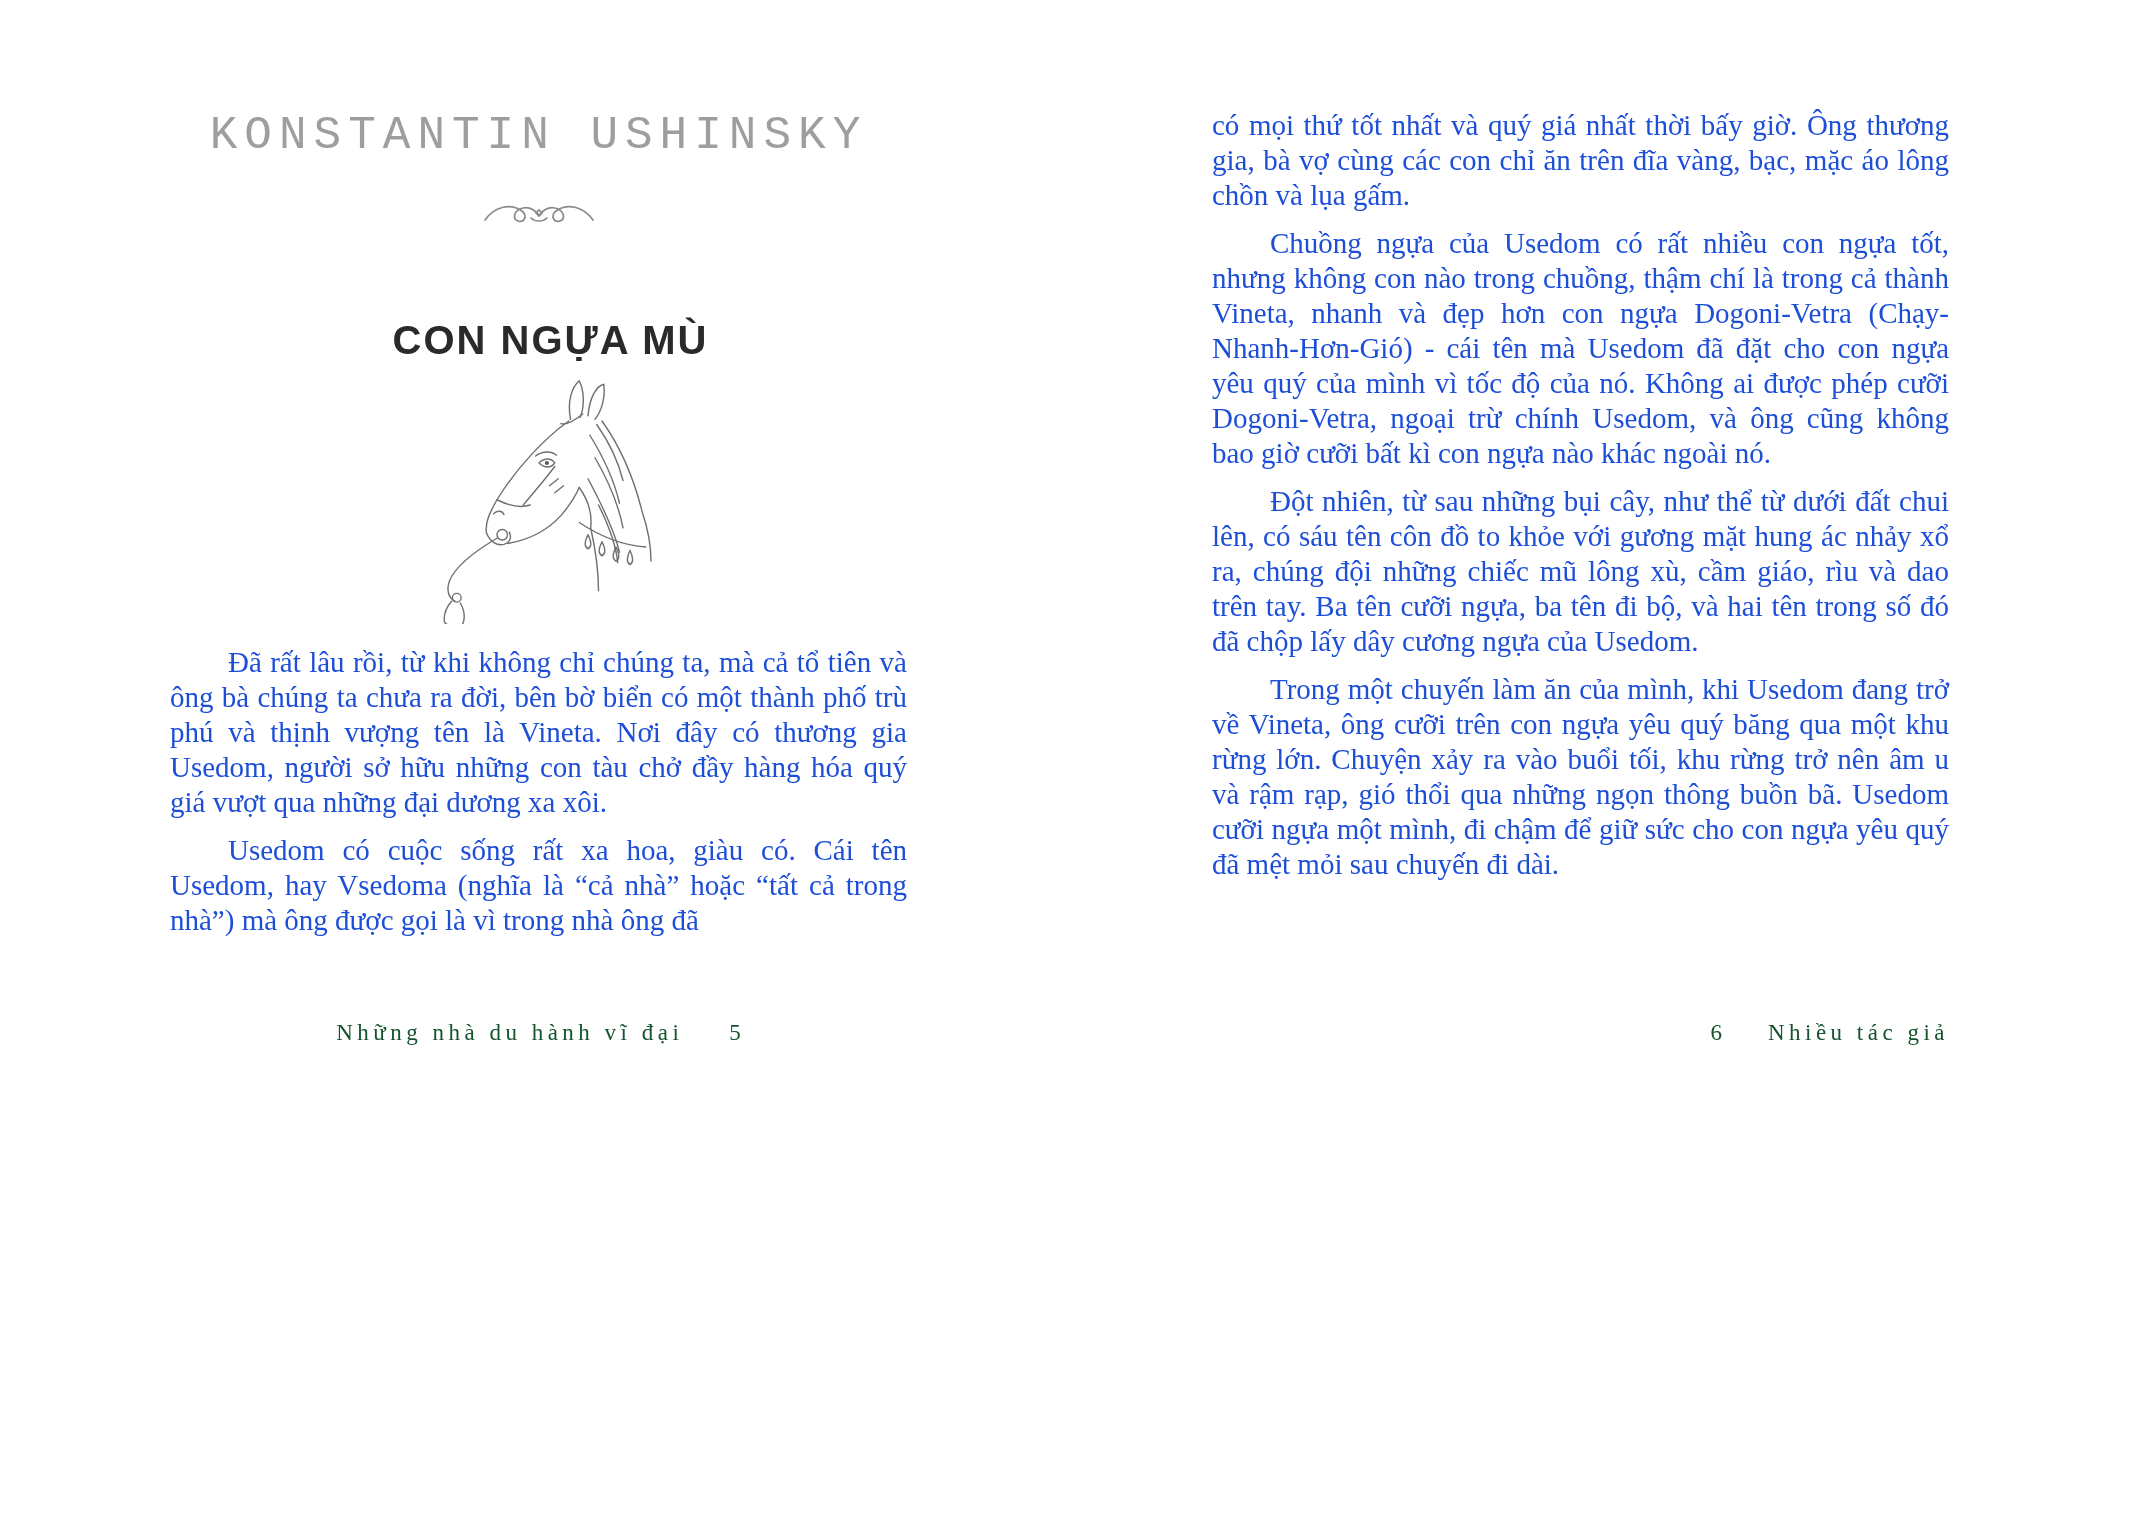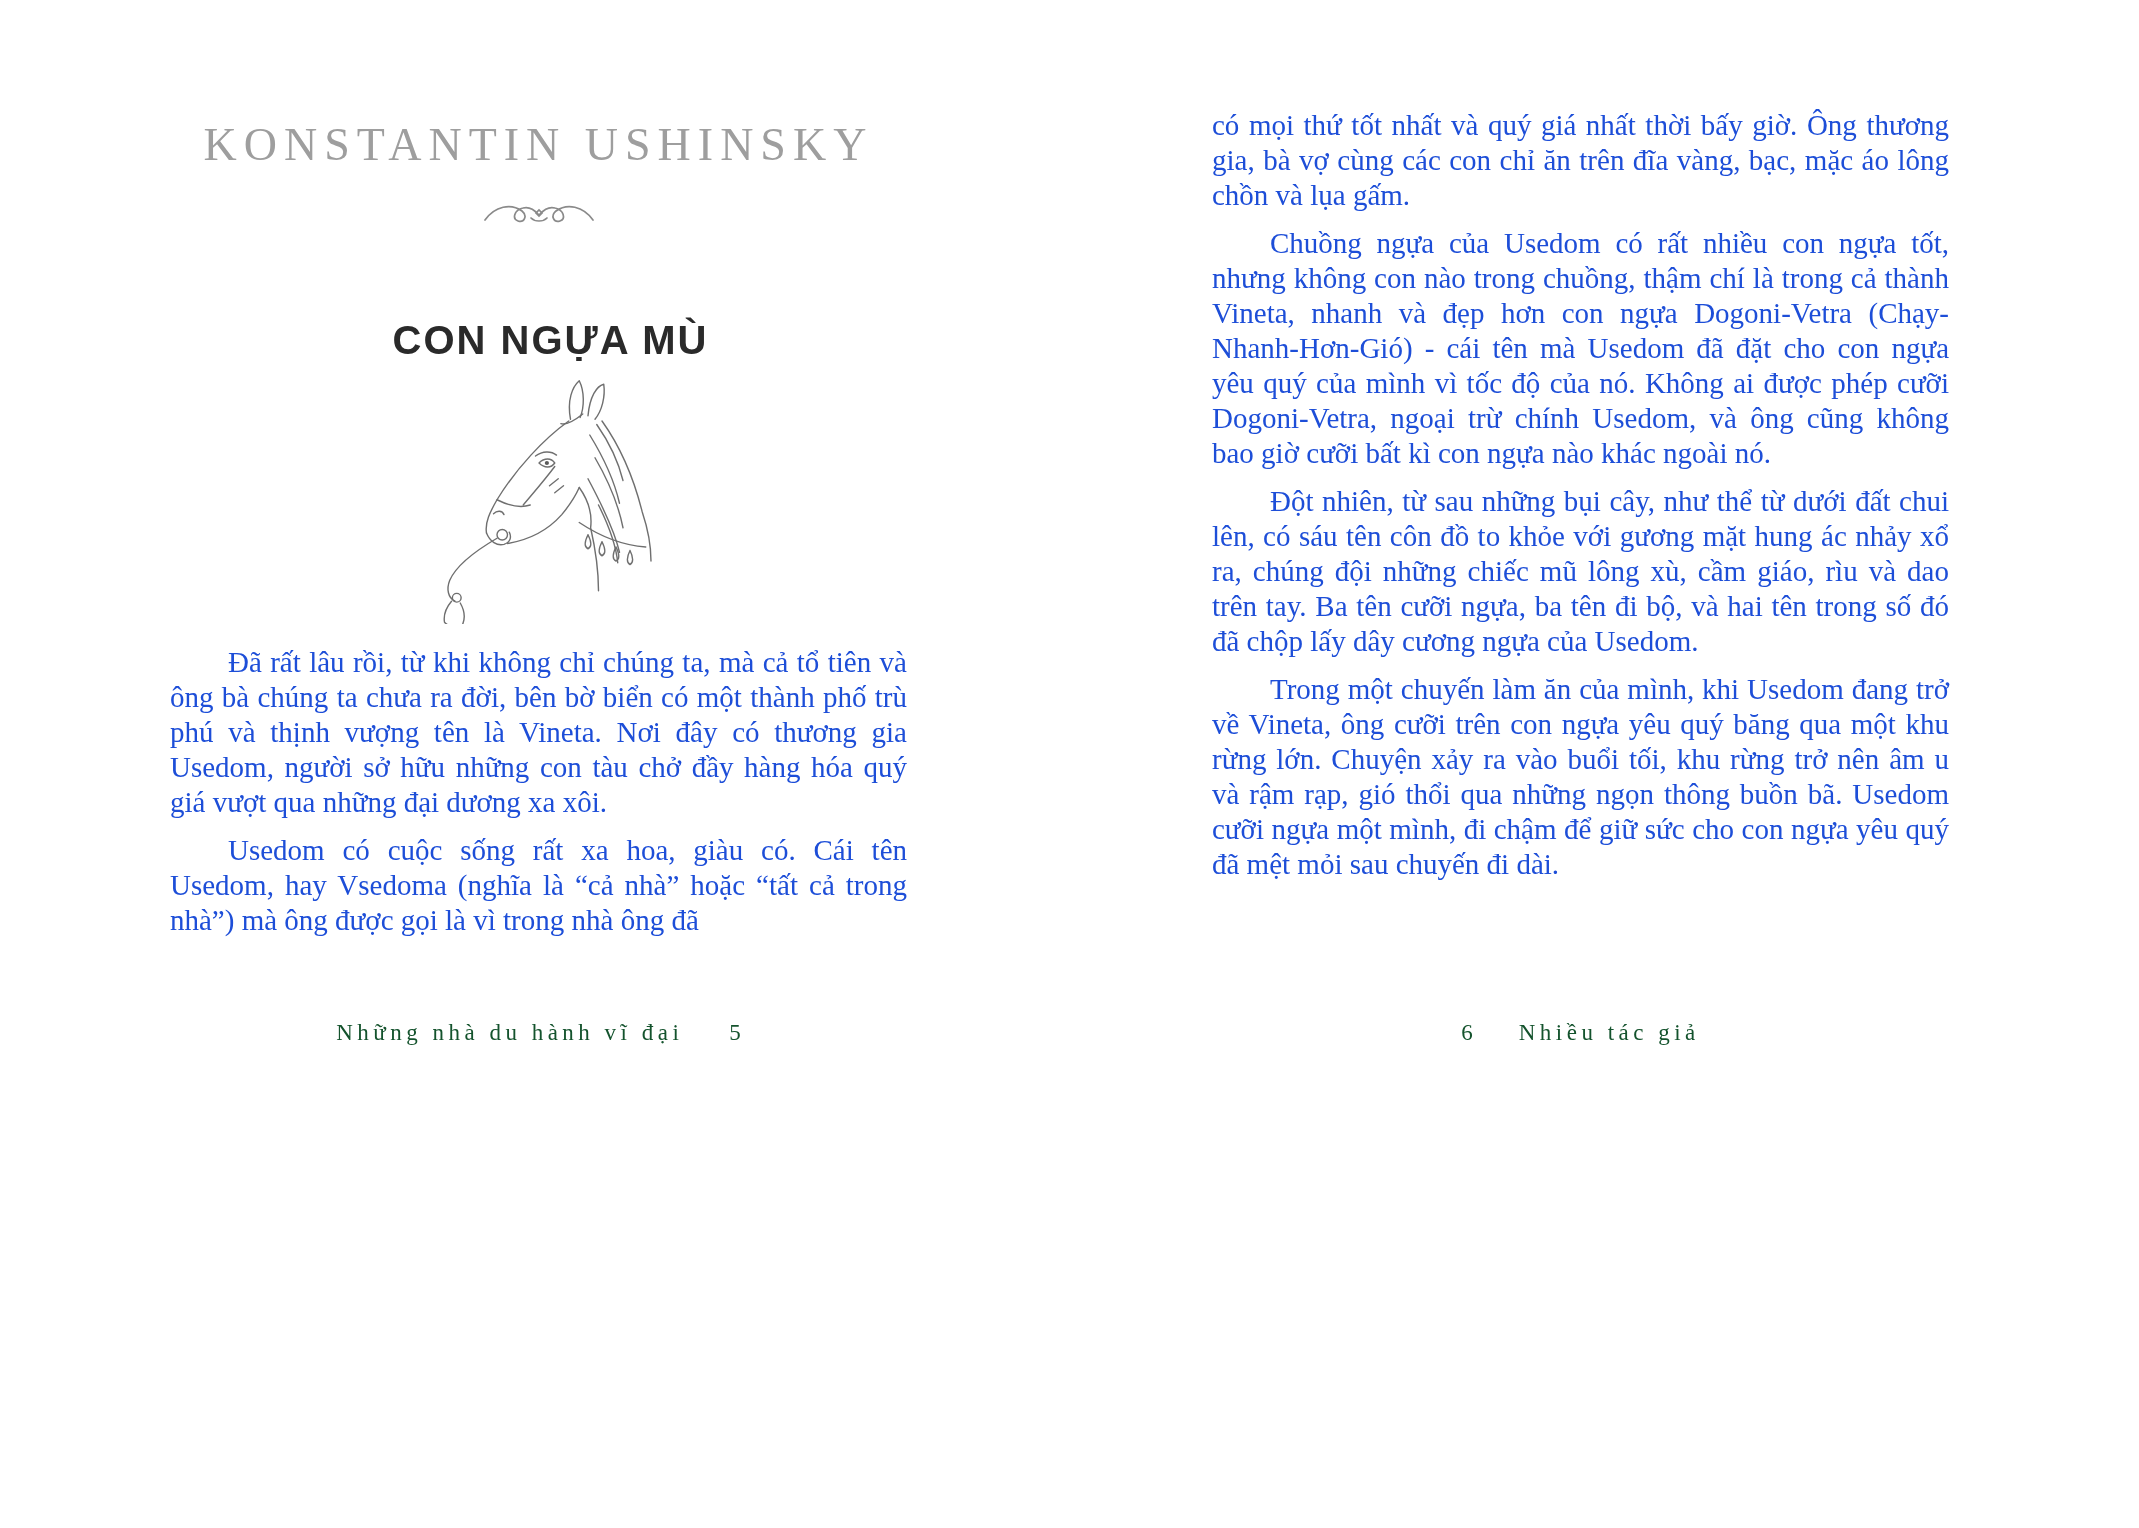--- a/index.html
+++ b/index.html
@@ -21,25 +21,25 @@
     top: 0;
     width: 737px;
     height: 1528px;
   }
   .left-column  { left: 170px; }
   .right-column { left: 1212px; }
 
   
   .author-name {
     position: absolute;
-    top: 118px;
-    left: 0;
-    width: 100%;
-    text-align: center;
-    font-family: Liberation Serif, serif;
+    top: 110px;
+    left: 0;
+    width: 100%;
+    text-align: center;
+    font-family: Liberation Mono, monospace;
     font-size: 46px;
     font-weight: 400;
     letter-spacing: 7px;
     color: #9e9e9e;
     white-space: nowrap;
   }
   .ornament {
     position: absolute;
     top: 196px;
     left: 0;
@@ -90,21 +90,21 @@
     position: absolute;
     top: 1020px;
     left: 0;
     width: 100%;
     font-size: 23px;
     letter-spacing: 4.5px;
     color: #14532d;
     white-space: nowrap;
   }
   .footer-center { text-align: center; }
-  .footer-left   { text-align: center; }
+  .footer-left   { text-align: right; }
   .footer-gap-right { margin-right: 46px; }
   .footer-page-num  { letter-spacing: 0; }
 
   
   .sketch path, .sketch circle, .sketch ellipse {
     fill: none;
     stroke: #6f6f6f;
     stroke-width: 1.6;
     stroke-linecap: round;
     stroke-linejoin: round;

